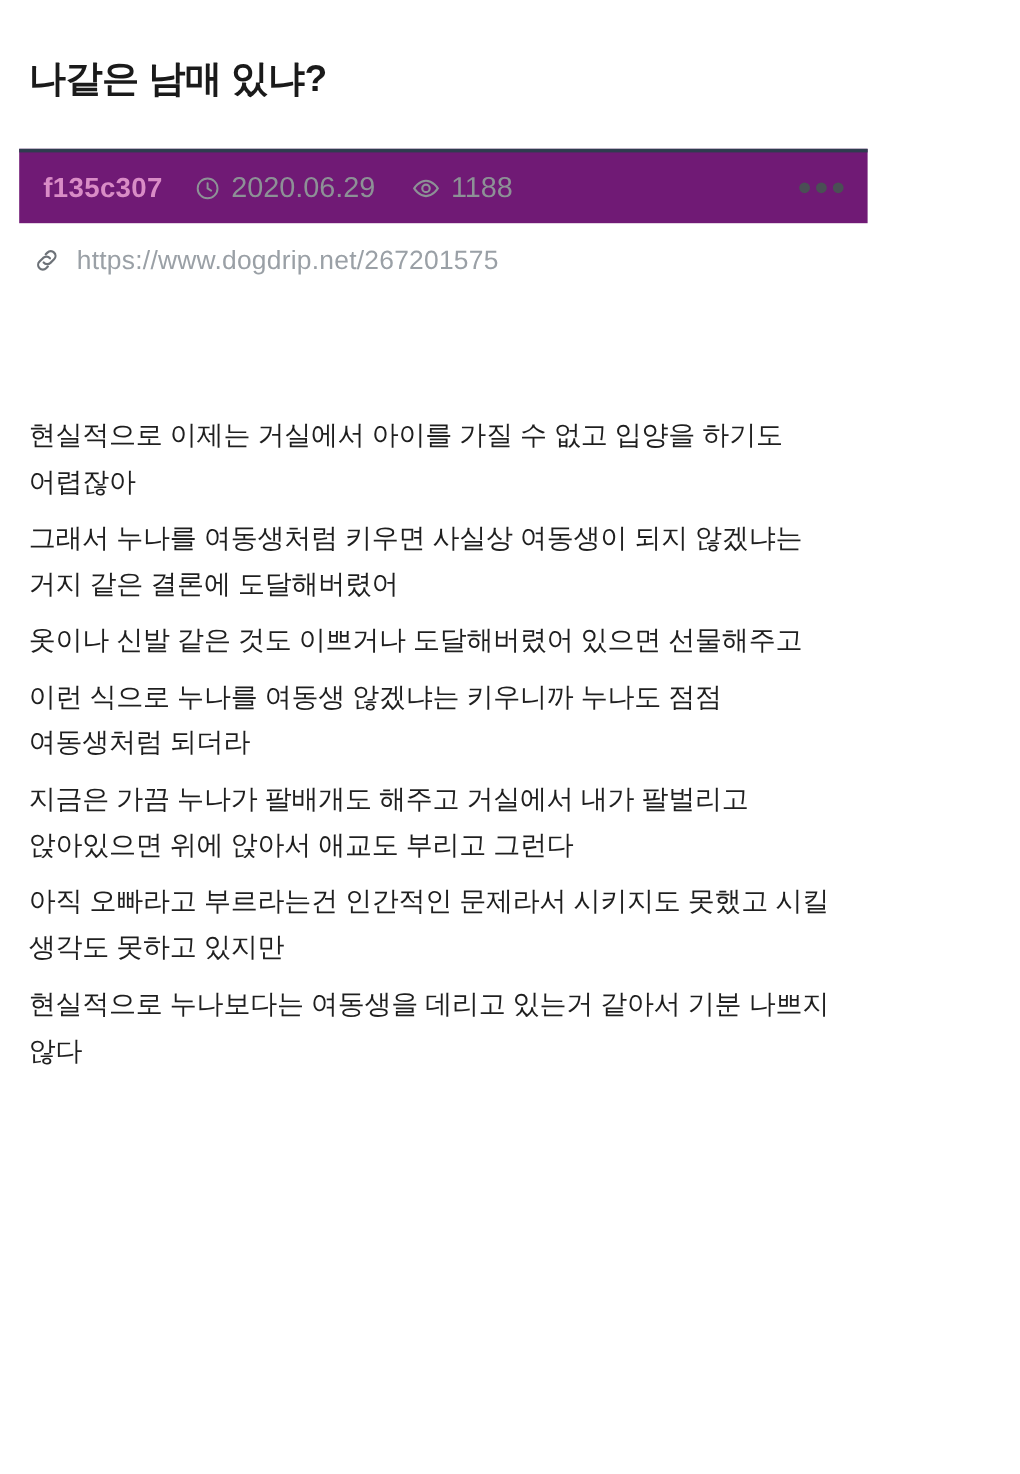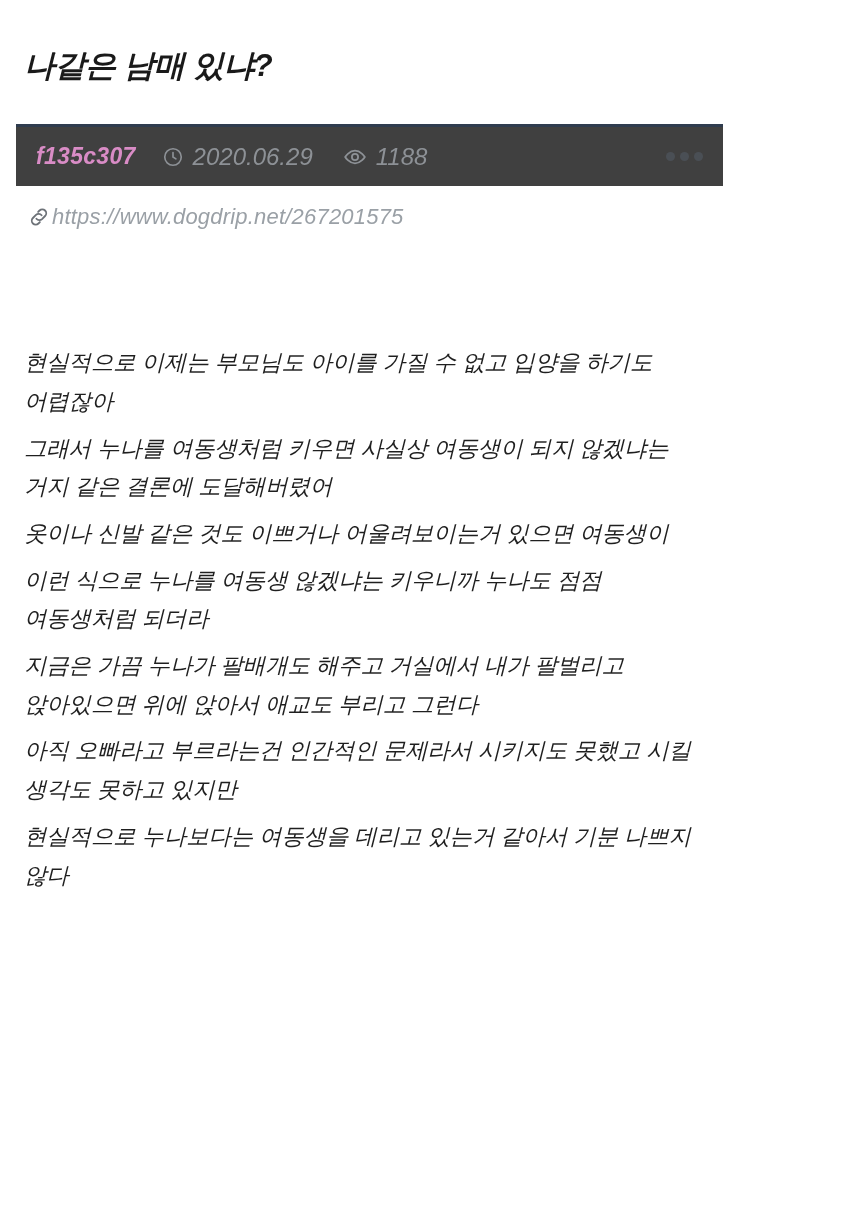--- a/index.html
+++ b/index.html
@@ -13,40 +13,39 @@
     font-family: "Liberation Sans", "DejaVu Sans", sans-serif;
     color: #222222;
     -webkit-font-smoothing: antialiased;
   }
   .page {
     width: 739px;
     min-height: 1228px;
     box-sizing: border-box;
     background: #ffffff;
     position: relative;
-    font-style: italic;
   }
 
   
   .title-wrap {
     padding: 26px 24px 18px 24px;
   }
   .post-title {
     font-size: 31px;
     font-weight: bold;
     line-height: 1.25;
     color: #1a1a1a;
     letter-spacing: -0.5px;
   }
 
   
   .meta-bar {
     margin: 0 16px;
     border-top: 3px solid #2f3c4f;
-    background: #404040;
+    background: #701a75;
     height: 62px;
     display: flex;
     align-items: center;
     padding: 0 18px 0 20px;
     box-sizing: border-box;
   }
   .author {
     font-size: 23px;
     color: #d98cc6;
     font-weight: bold;
@@ -77,20 +76,21 @@
     width: 9px;
     height: 9px;
     border-radius: 50%;
     background: #4a4f55;
   }
 
   
   .link-row {
     display: flex;
     align-items: center;
+    gap: 12px;
     padding: 18px 24px 10px 26px;
   }
   .link-url {
     font-size: 22px;
     color: #9aa0a6;
     letter-spacing: 0.2px;
     word-break: break-all;
   }
 
   
@@ -153,22 +153,22 @@
     <span>
       <svg width="26" height="26" viewBox="0 0 24 24" fill="none" stroke="#6d7278" stroke-width="1.7" stroke-linecap="round">
         <path d="M9.6 13.6a3.6 3.6 0 0 0 5.2.3l2.8-2.8a3.6 3.6 0 1 0-5.1-5.1l-1.3 1.3"></path>
         <path d="M14.4 10.4a3.6 3.6 0 0 0-5.2-.3l-2.8 2.8a3.6 3.6 0 1 0 5.1 5.1l1.3-1.3"></path>
       </svg>
     </span>
     <span class="link-url">https://www.dogdrip.net/267201575</span>
   </div>
 
   <div class="body-wrap">
-    <p class="body-line">현실적으로 이제는 부모님도 아이를 가질 수 없고 입양을 하기도 어렵잖아</p>
+    <p class="body-line">현실적으로 이제는 거실에서 아이를 가질 수 없고 입양을 하기도 어렵잖아</p>
     <p class="body-line">그래서 누나를 여동생처럼 키우면 사실상 여동생이 되지 않겠냐는 거지 같은 결론에 도달해버렸어</p>
-    <p class="body-line">옷이나 신발 같은 것도 이쁘거나 어울려보이는거 있으면 여동생이</p>
+    <p class="body-line">옷이나 신발 같은 것도 이쁘거나 도달해버렸어 있으면 선물해주고</p>
     <p class="body-line">이런 식으로 누나를 여동생 않겠냐는 키우니까 누나도 점점 여동생처럼 되더라</p>
     <p class="body-line">지금은 가끔 누나가 팔배개도 해주고 거실에서 내가 팔벌리고 앉아있으면 위에 앉아서 애교도 부리고 그런다</p>
     <p class="body-line">아직 오빠라고 부르라는건 인간적인 문제라서 시키지도 못했고 시킬 생각도 못하고 있지만</p>
     <p class="body-line">현실적으로 누나보다는 여동생을 데리고 있는거 같아서 기분 나쁘지 않다</p>
   </div>
 
 </div>
 
 </body></html>

